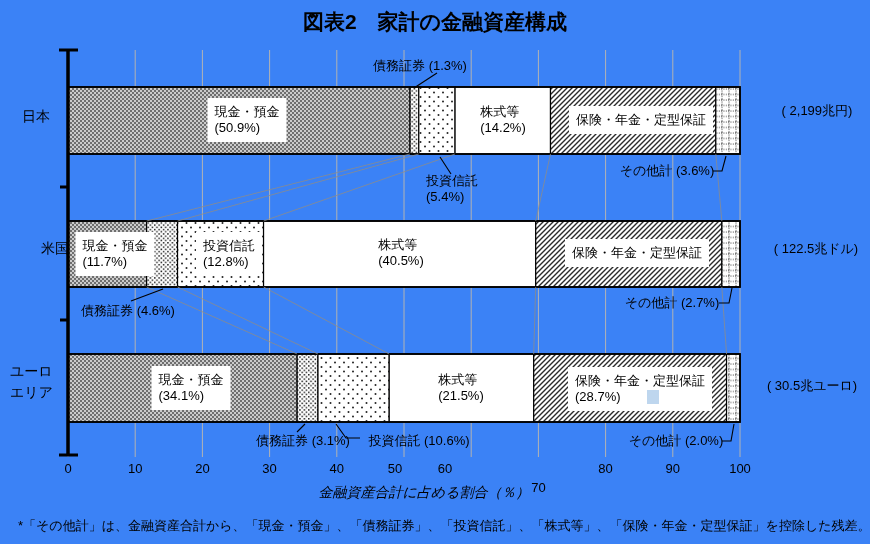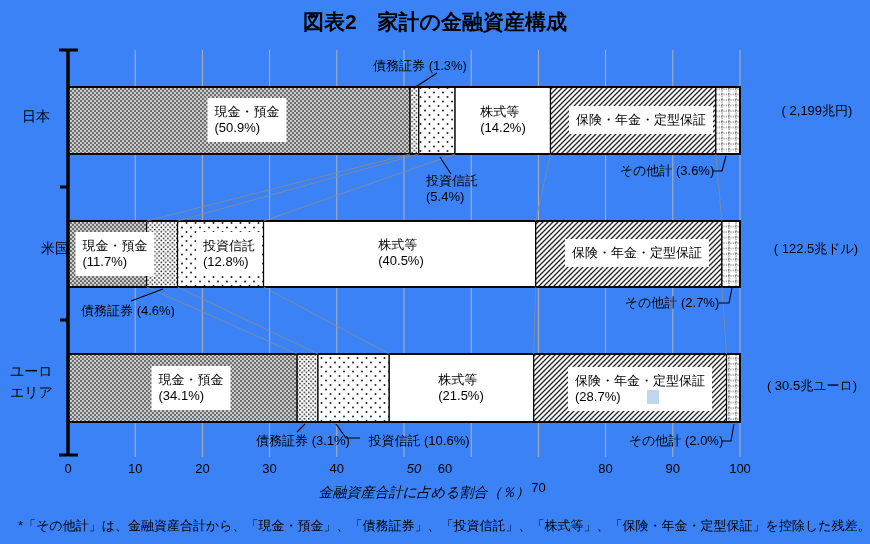--- a/index.html
+++ b/index.html
@@ -199,21 +199,21 @@
   <div class="lbl l-eu-other">その他計 (2.0%)</div>
 
   <div class="sel-highlight"></div>
 
   <div id="ticks">
       <span class="tick" style="left: 68px;">0</span>
       <span class="tick" style="left: 135.2px;">10</span>
       <span class="tick" style="left: 202.4px;">20</span>
       <span class="tick" style="left: 269.6px;">30</span>
       <span class="tick" style="left: 336.8px;">40</span>
-      <span class="tick" style="left: 414px; font-style: italic;">50</span>
+      <span class="tick" style="left: 395px;">50</span>
       <span class="tick" style="left: 445px;">60</span>
       <span class="tick" style="left: 538.4px; margin-top: 19px;">70</span>
       <span class="tick" style="left: 605.6px;">80</span>
       <span class="tick" style="left: 672.8px;">90</span>
       <span class="tick" style="left: 740px;">100</span>
     </div>
   <div class="xlabel">金融資産合計に占める割合（％）</div>
   <div class="footnote">*「その他計」は、金融資産合計から、「現金・預金」、「債務証券」、「投資信託」、「株式等」、「保険・年金・定型保証」を控除した残差。</div>
 </div>
 

